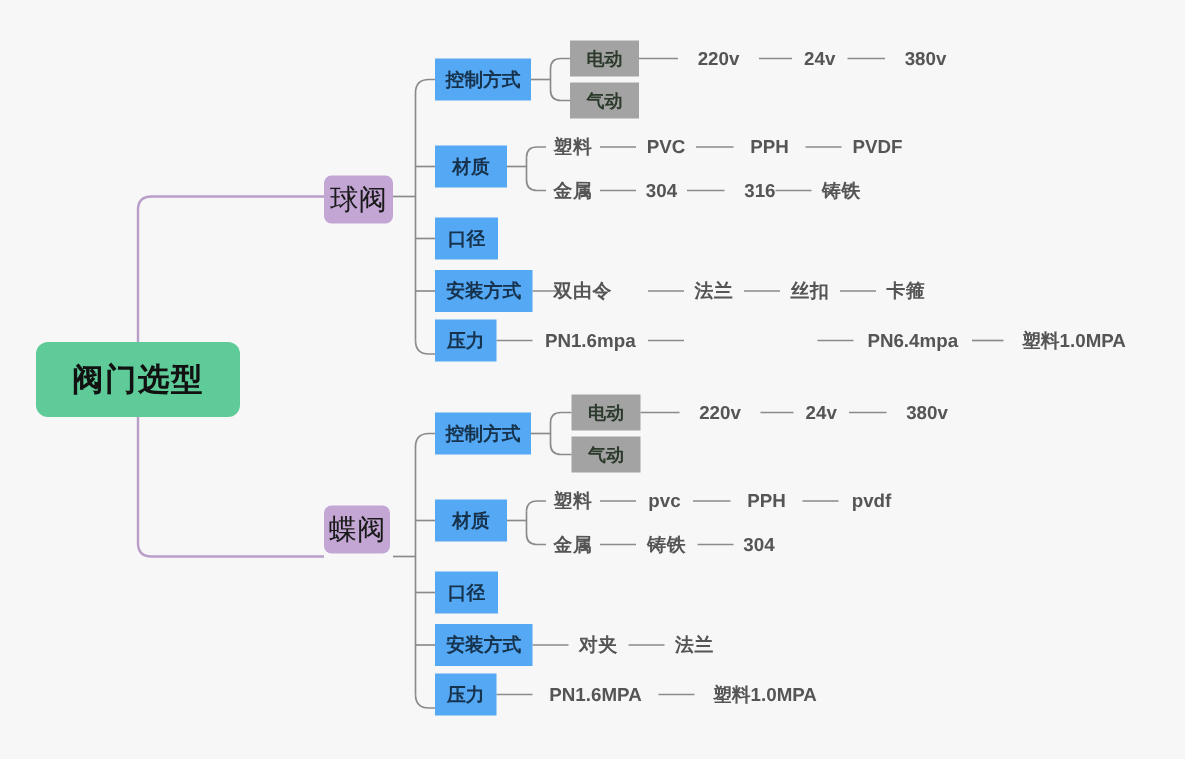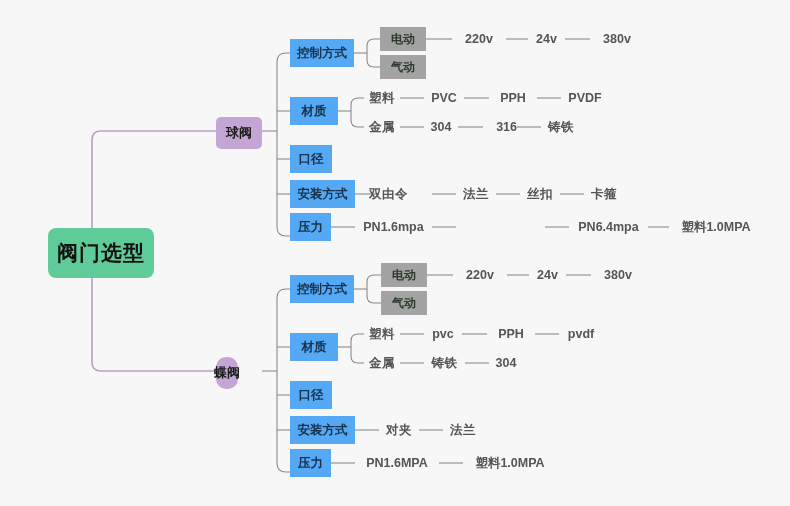--- a/index.html
+++ b/index.html
@@ -21,21 +21,21 @@
   .root{
     background:#5ecb98;color:#111;
     border-radius:8px;
     font-size:21px;font-weight:bold;
     letter-spacing:1px;
     padding:0 14px;
   }
   .branch{
     background:#c3a6d4;color:#1a1a1a;
     border-radius:5px;
-    font-size:13px;font-weight:bold;
+    font-size:19px;font-weight:normal;
     padding:16px 10px;
   }
   .cat{
     background:#54a8f4;color:#16324d;
     font-size:12.5px;font-weight:bold;
     padding:0 8px;
   }
   .mode{
     background:#a3a3a3;color:#2c3a2c;
     font-size:12px;font-weight:bold;
@@ -121,21 +121,21 @@
     <path d="M400,363 L424,363" stroke="#8a8a8a" stroke-width="1.1" fill="none"></path>
     <path d="M465,363 L489,363" stroke="#8a8a8a" stroke-width="1.1" fill="none"></path>
 
     <path d="M355,430 L379,430" stroke="#8a8a8a" stroke-width="1.1" fill="none"></path>
     <path d="M419,430 L443,430" stroke="#8a8a8a" stroke-width="1.1" fill="none"></path>
 
     <path d="M331,463 L355,463" stroke="#8a8a8a" stroke-width="1.1" fill="none"></path>
     <path d="M439,463 L463,463" stroke="#8a8a8a" stroke-width="1.1" fill="none"></path>
   </svg>
 
-  <div class="node root" style="left:24px;top:228px;width:106px;height:50px;margin-left:24px;">
+  <div class="node root" style="left:24px;top:228px;width:136px;height:50px;">
     <span>阀门选型</span>
   </div>
 
   <div class="node branch" style="left:216px;top:117px;width:46px;height:28px;">
     <span>球阀</span>
   </div>
 
   <div class="node cat" style="left:290px;top:39px;width:64px;height:28px;">
     <span>控制方式</span>
   </div>
@@ -209,21 +209,21 @@
   <div class="node leaf" style="left:355px;top:216px;width:77px;height:22px;">
     <span>PN1.6mpa</span>
   </div>
   <div class="node leaf" style="left:569px;top:216px;width:79px;height:22px;">
     <span>PN6.4mpa</span>
   </div>
   <div class="node leaf" style="left:669px;top:216px;width:94px;height:22px;">
     <span>塑料1.0MPA</span>
   </div>
 
-  <div class="node branch" style="left:216px;top:357px;width:22px;height:28px;border-radius:10px;">
+  <div class="node branch" style="left:216px;top:337px;width:44px;height:28px;">
     <span>蝶阀</span>
   </div>
 
   <div class="node cat" style="left:290px;top:275px;width:64px;height:28px;">
     <span>控制方式</span>
   </div>
   <div class="node mode" style="left:381px;top:263px;width:46px;height:24px;">
     <span>电动</span>
   </div>
   <div class="node mode" style="left:381px;top:291px;width:46px;height:24px;">

